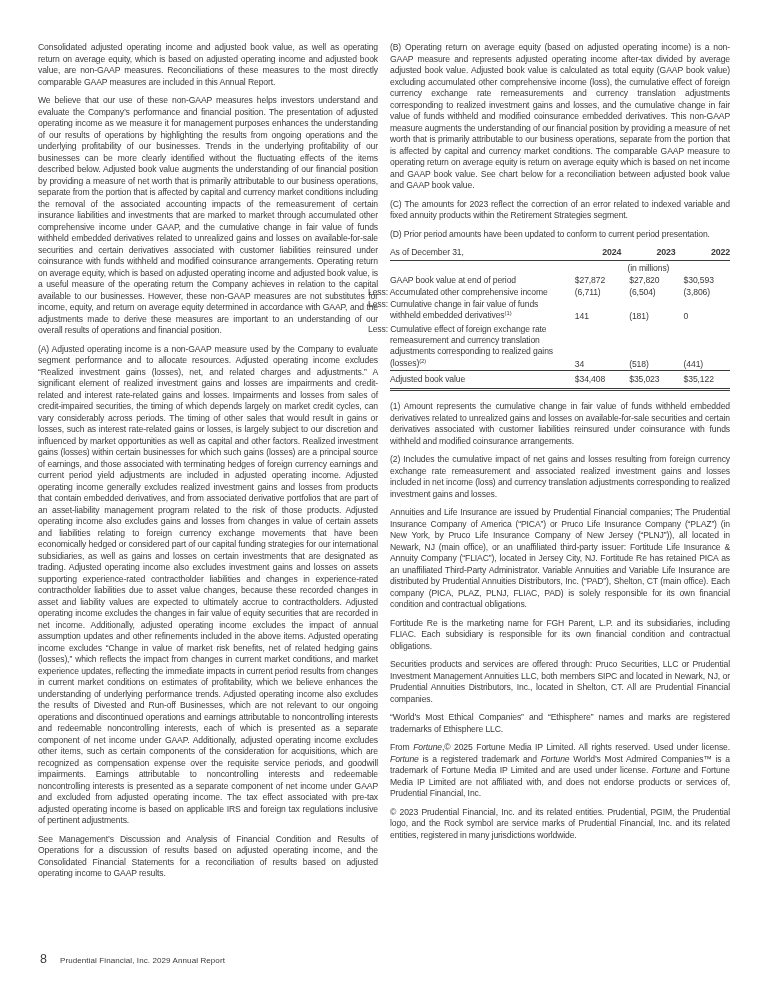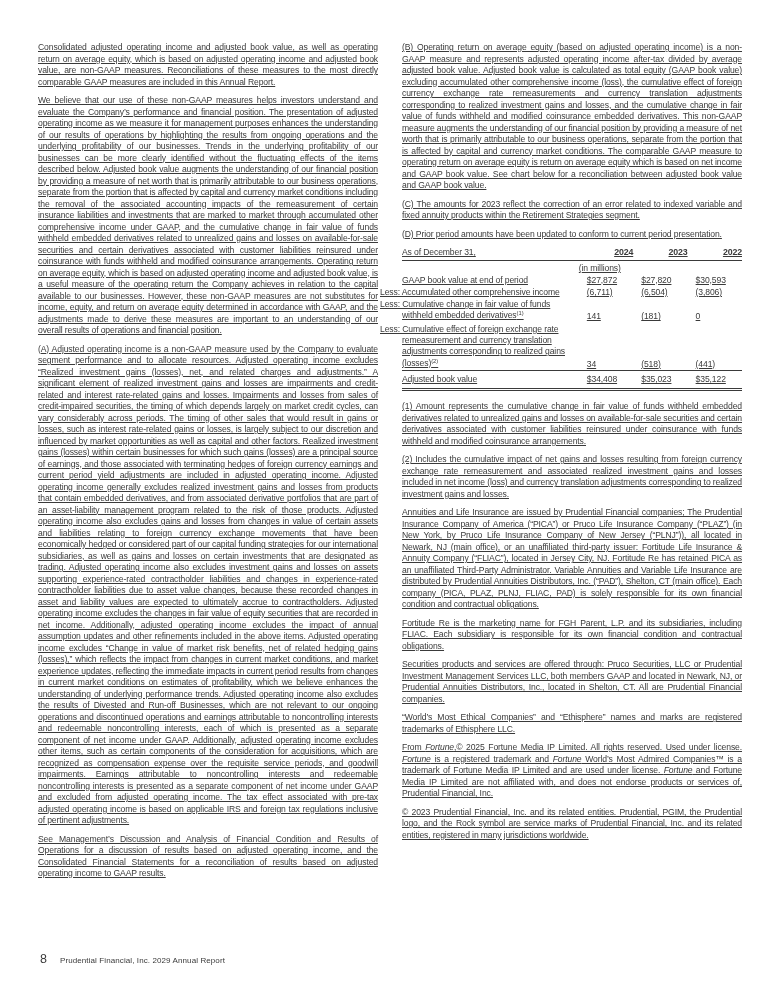--- a/index.html
+++ b/index.html
@@ -5,21 +5,21 @@
   * { box-sizing: border-box; }
   html, body { margin: 0; padding: 0; }
   body {
     width: 768px; height: 1004px;
     background: #ffffff;
     font-family: "Liberation Sans", sans-serif;
     color: #3a3a3a;
     position: relative;
     overflow: hidden;
   }
-  .page-body { display: flex; gap: 24px; padding: 42px 30px 0 38px; text-decoration: underline; }
+  .page-body { display: flex; gap: 12px; padding: 42px 30px 0 38px; }
   .col { width: 340px; flex: 0 0 340px; }
   .para {
     margin: 0 0 7px 0;
     font-size: 8.6px;
     line-height: 11.5px;
     letter-spacing: -0.12px;
     text-align: justify;
   }
   .it { font-style: italic; }
 
@@ -38,21 +38,21 @@
     border-bottom: 1.4px solid #3a3a3a;
     font-size: 8.6px;
   }
   th.val {
     text-align: right; font-weight: bold;
     padding: 0 0 3px 8px;
     border-bottom: 1.4px solid #3a3a3a;
     width: 16%;
     font-size: 8.8px;
   }
-  .units td { padding: 2px 0 1px 0; }
+  .units td { text-align: center; padding: 2px 0 1px 0; }
   td.lbl { text-align: left; line-height: 11.3px; padding: 0.5px 0; }
   td.val { text-align: left; vertical-align: bottom; padding: 0.5px 0 0.5px 8px; line-height: 11.3px; white-space: nowrap; }
   .hang { padding-left: 22px; text-indent: -22px; }
   .total-row td { border-top: 1px solid #3a3a3a; padding-top: 2.5px; padding-bottom: 3px; }
   sup { font-size: 5.8px; vertical-align: baseline; position: relative; top: -3px; letter-spacing: 0; }
 
   .footer { position: absolute; left: 40px; top: 952px; display: flex; align-items: baseline; gap: 13px; }
   .page-num { font-size: 12.5px; }
   .footer-text { font-size: 8px; letter-spacing: 0.1px; }
 </style>
@@ -120,21 +120,21 @@
             <td class="val">$35,122</td>
           </tr>
         </tbody>
     </table>
 
     <div>
         <p class="para">(1) Amount represents the cumulative change in fair value of funds withheld embedded derivatives related to unrealized gains and losses on available-for-sale securities and certain derivatives associated with customer liabilities reinsured under coinsurance with funds withheld and modified coinsurance arrangements.</p>
         <p class="para">(2) Includes the cumulative impact of net gains and losses resulting from foreign currency exchange rate remeasurement and associated realized investment gains and losses included in net income (loss) and currency translation adjustments corresponding to realized investment gains and losses.</p>
         <p class="para">Annuities and Life Insurance are issued by Prudential Financial companies; The Prudential Insurance Company of America (“PICA”) or Pruco Life Insurance Company (“PLAZ”) (in New York, by Pruco Life Insurance Company of New Jersey (“PLNJ”)), all located in Newark, NJ (main office), or an unaffiliated third-party issuer: Fortitude Life Insurance &amp; Annuity Company (“FLIAC”), located in Jersey City, NJ. Fortitude Re has retained PICA as an unaffiliated Third-Party Administrator. Variable Annuities and Variable Life Insurance are distributed by Prudential Annuities Distributors, Inc. (“PAD”), Shelton, CT (main office). Each company (PICA, PLAZ, PLNJ, FLIAC, PAD) is solely responsible for its own financial condition and contractual obligations.</p>
         <p class="para">Fortitude Re is the marketing name for FGH Parent, L.P. and its subsidiaries, including FLIAC. Each subsidiary is responsible for its own financial condition and contractual obligations.</p>
-        <p class="para">Securities products and services are offered through: Pruco Securities, LLC or Prudential Investment Management Services LLC, both members GAAP and located in Newark, NJ, or Prudential Annuities Distributors, Inc., located in Shelton, CT. All are Prudential Financial companies.</p>
+        <p class="para">Securities products and services are offered through: Pruco Securities, LLC or Prudential Investment Management Annuities LLC, both members SIPC and located in Newark, NJ, or Prudential Annuities Distributors, Inc., located in Shelton, CT. All are Prudential Financial companies.</p>
         <p class="para">“World’s Most Ethical Companies” and “Ethisphere” names and marks are registered trademarks of Ethisphere LLC.</p>
         <p class="para"><span>From </span><span class="it">Fortune</span><span>,© 2025 Fortune Media IP Limited. All rights reserved. Used under license. </span><span class="it">Fortune</span><span> is a registered trademark and </span><span class="it">Fortune</span><span> World’s Most Admired Companies™ is a trademark of Fortune Media IP Limited and are used under license. </span><span class="it">Fortune</span><span> and Fortune Media IP Limited are not affiliated with, and does not endorse products or services of, Prudential Financial, Inc.</span></p>
         <p class="para">© 2023 Prudential Financial, Inc. and its related entities. Prudential, PGIM, the Prudential logo, and the Rock symbol are service marks of Prudential Financial, Inc. and its related entities, registered in many jurisdictions worldwide.</p>
       </div>
   </div>
 
 </div>
 
 <div class="footer">
   <span class="page-num">8</span>

